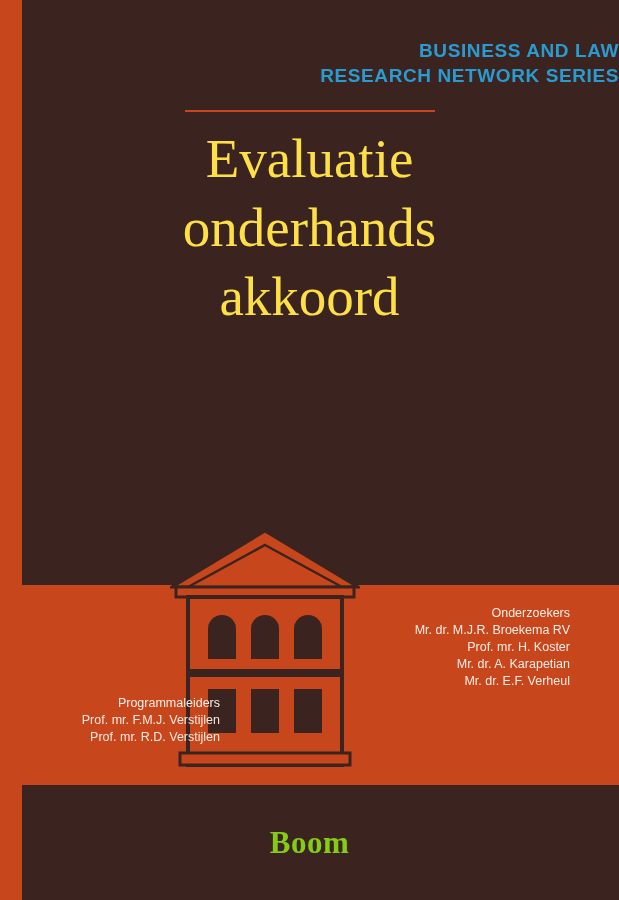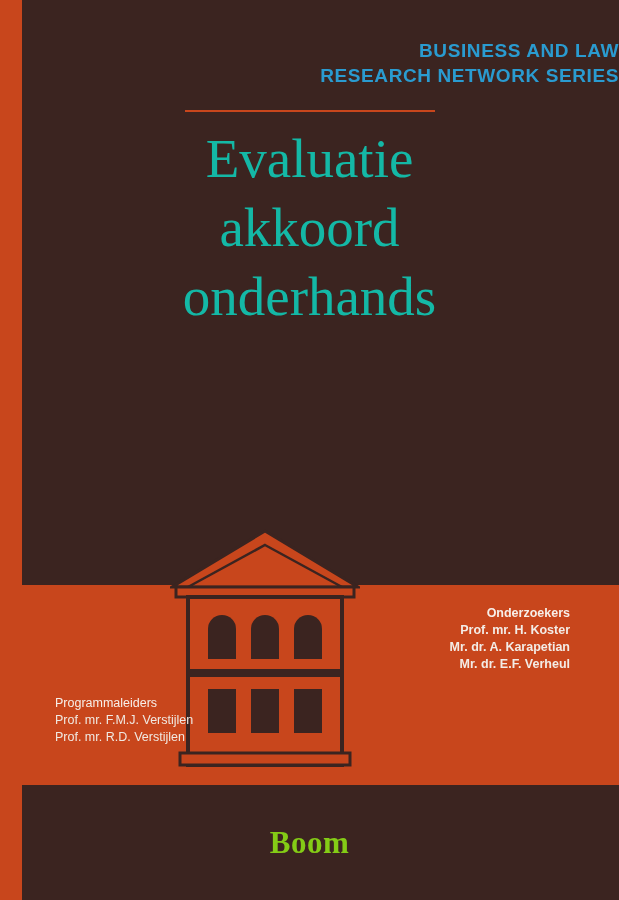--- a/index.html
+++ b/index.html
@@ -76,21 +76,21 @@
     height: 2px;
     background: #c8461c;
   }
 
   .title {
     position: absolute;
     left: 40px;
     right: 40px;
     top: 124px;
     text-align: center;
-    color: #14b8a6;
+    color: #fde047;
     font-family: "Liberation Serif", serif;
     font-size: 55px;
     line-height: 69px;
     font-weight: normal;
   }
   .title .tline { display: block; }
 
   
   .building {
     position: absolute;
@@ -100,35 +100,34 @@
     height: 250px;
   }
   .building svg { display: block; }
 
   
   .credits-left {
     position: absolute;
     left: 55px;
     top: 695px;
     width: 165px;
-    text-align: left;
+    text-align: right;
     color: #f0e9e2;
     font-size: 12.5px;
     line-height: 17px;
   }
   .credits-right {
     position: absolute;
     left: 390px;
     top: 605px;
     width: 180px;
     text-align: right;
     color: #f3ece6;
     font-size: 12.5px;
     line-height: 17px;
-    font-weight: bold;
   }
   .credits-head {
     display: block;
     color: #f7efe9;
   }
   .credits-item { display: block; }
 
   .publisher {
     position: absolute;
     left: 0;
@@ -153,22 +152,22 @@
 
   <div class="series">
     <span class="line">BUSINESS AND LAW</span>
     <span class="line">RESEARCH NETWORK SERIES</span>
   </div>
 
   <div class="series-rule"></div>
 
   <div class="title">
     <span class="tline">Evaluatie</span>
+    <span class="tline">onderhands</span>
     <span class="tline">akkoord</span>
-    <span class="tline">onderhands</span>
   </div>
 
   <div class="building">
     <svg width="190" height="250" viewBox="0 0 190 250" xmlns="http://www.w3.org/2000/svg">
 
       <polygon points="95,6 188,62 2,62" fill="#c8461c" stroke="#3b2420" stroke-width="3"></polygon>
       <polygon points="95,20 172,62 18,62" fill="#c8461c" stroke="#3b2420" stroke-width="2.5"></polygon>
 
       <rect x="6" y="62" width="178" height="10" fill="#c8461c" stroke="#3b2420" stroke-width="3"></rect>
 
@@ -193,20 +192,21 @@
   </div>
 
   <div class="credits-left">
     <span class="credits-head">Programmaleiders</span>
     <span class="credits-item">Prof. mr. F.M.J. Verstijlen</span>
     <span class="credits-item">Prof. mr. R.D. Verstijlen</span>
   </div>
 
   <div class="credits-right">
     <span class="credits-head">Onderzoekers</span>
+    <span class="credits-item">Mr. dr. M.J.R. Broekema RV</span>
     <span class="credits-item">Prof. mr. H. Koster</span>
     <span class="credits-item">Mr. dr. A. Karapetian</span>
     <span class="credits-item">Mr. dr. E.F. Verheul</span>
   </div>
 
   <div class="publisher">Boom</div>
 
 </div>
 
 </body></html>

